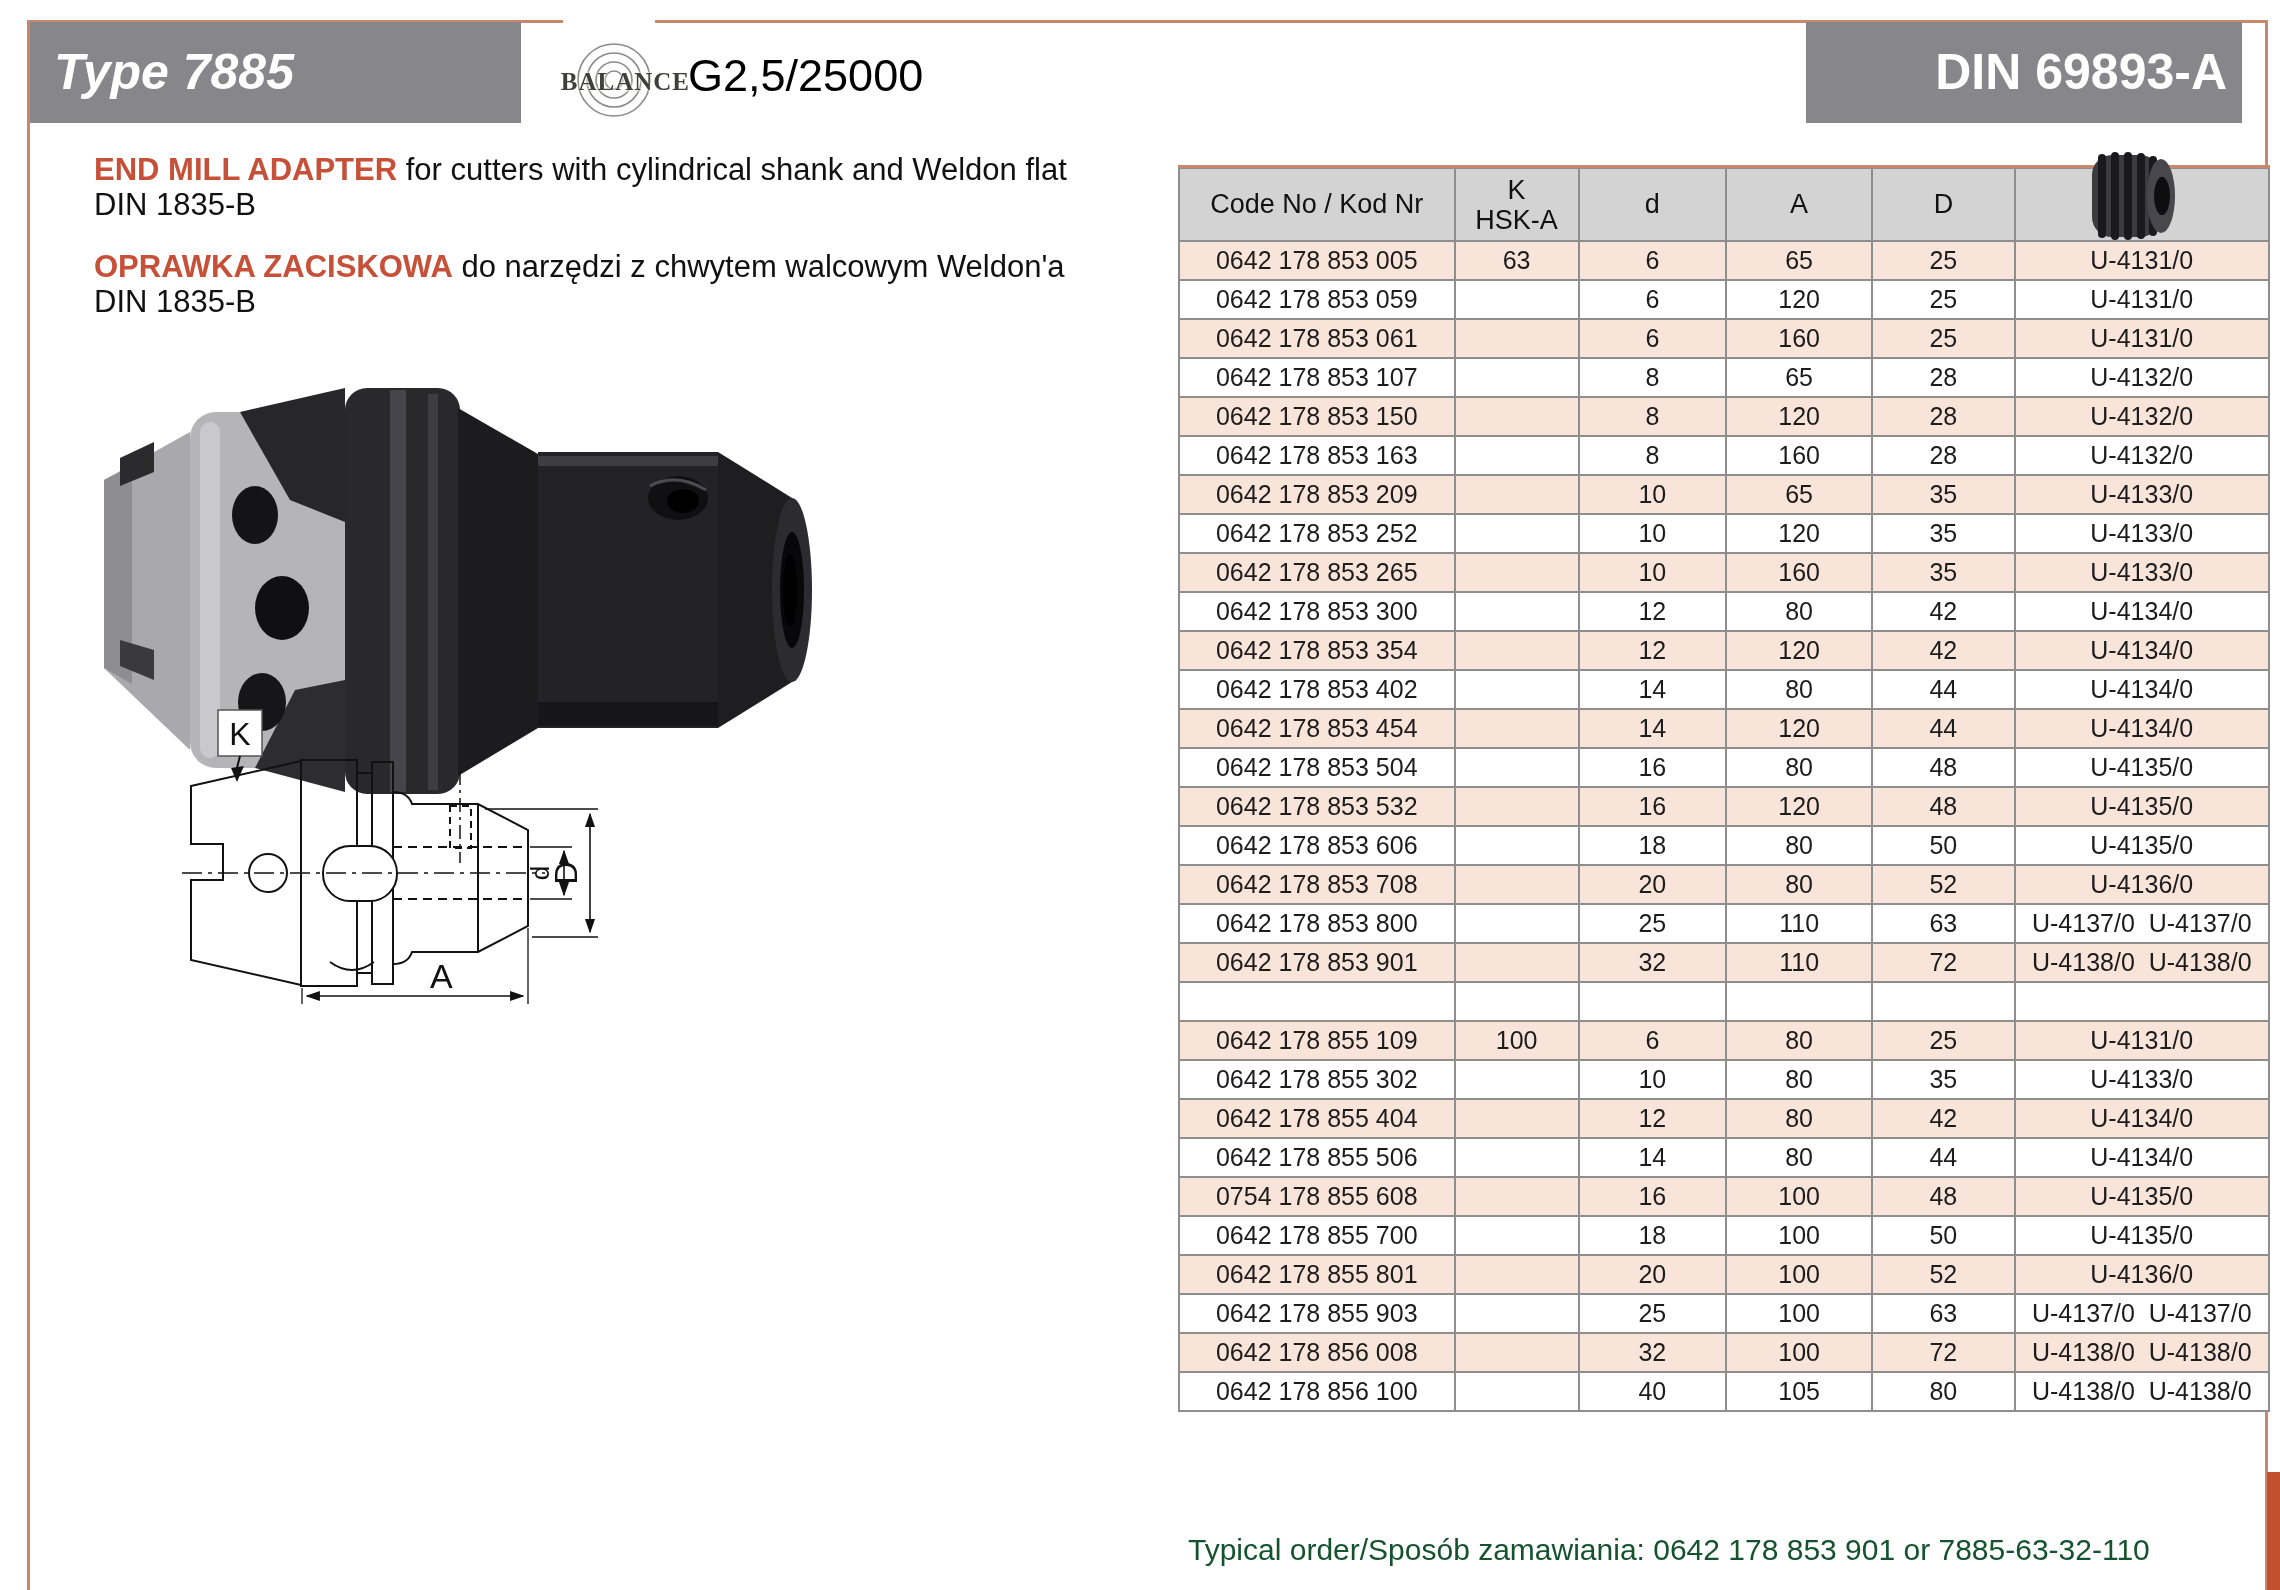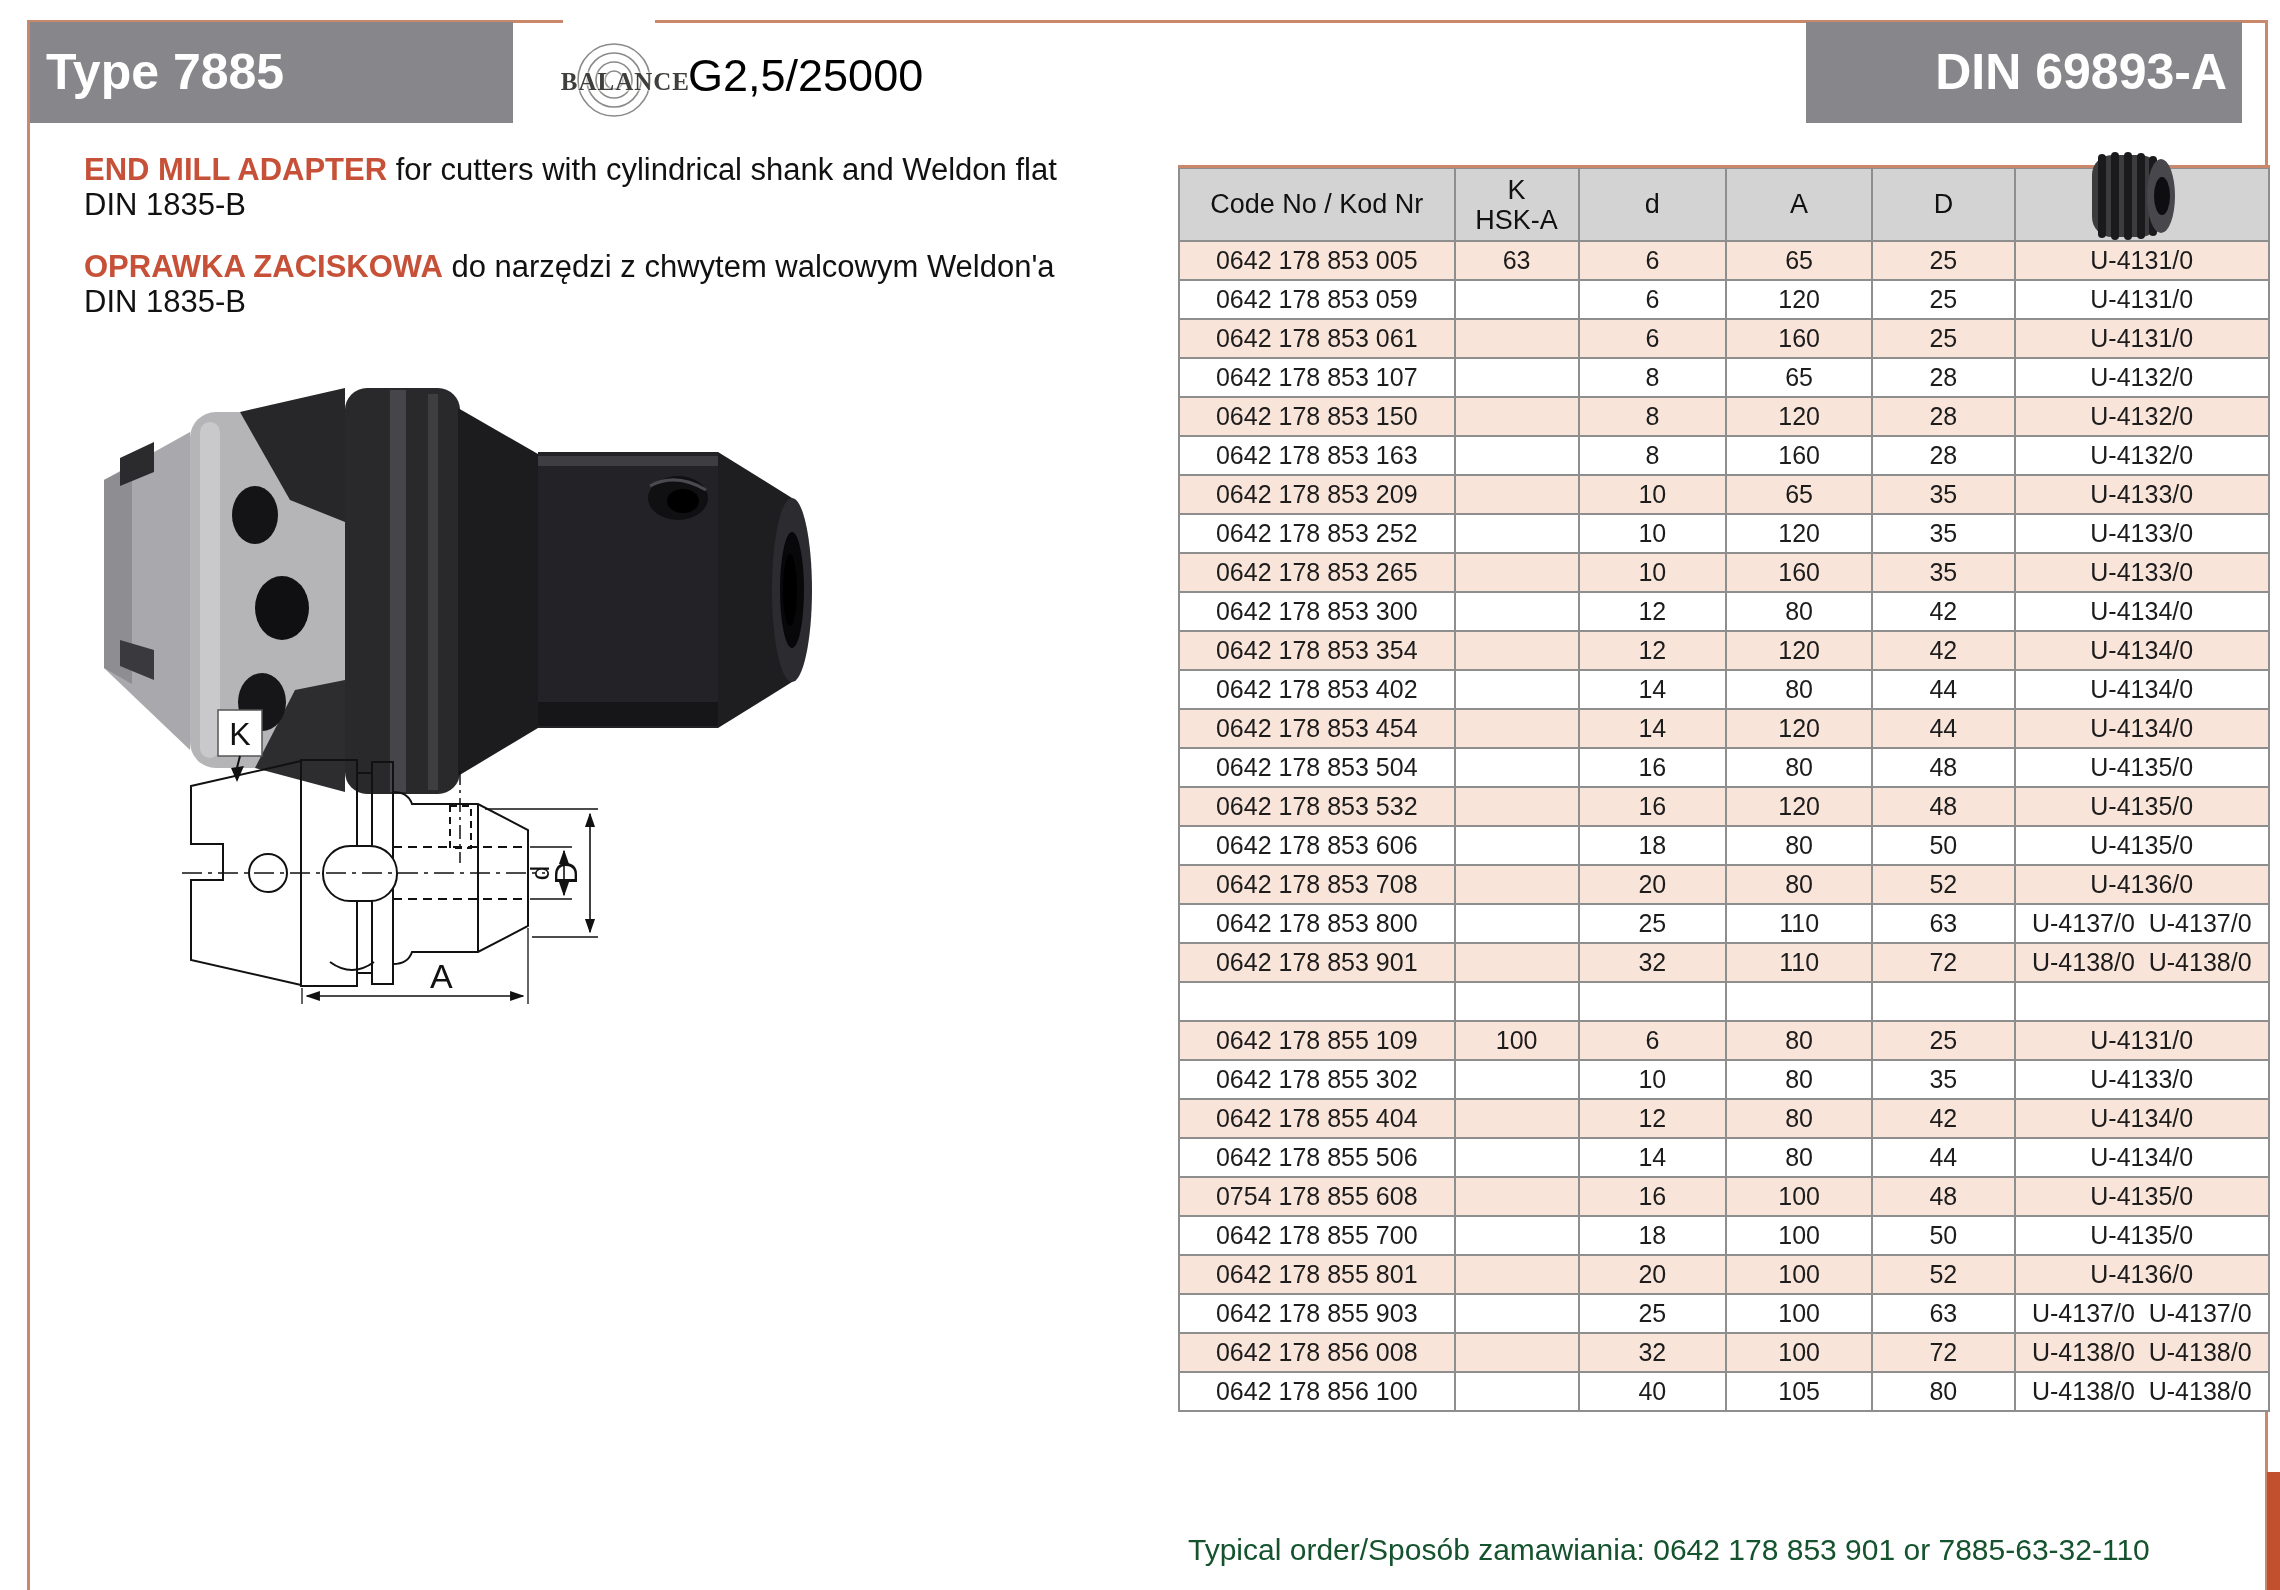--- a/index.html
+++ b/index.html
@@ -7,30 +7,30 @@
         font-family:"Liberation Sans",sans-serif;color:#1a1a1a;}
   
   .rule{position:absolute;background:#c9876c;}
   .rule.top1{left:27px;top:20px;width:536px;height:3px;}
   .rule.top2{left:655px;top:20px;width:1613px;height:3px;}
   .rule.left{left:27px;top:20px;width:3px;height:1570px;}
   .rule.right{left:2265px;top:20px;width:3px;height:1570px;}
   
   .gray-block{position:absolute;top:22px;height:101px;background:#87878b;color:#fff;
               font-weight:bold;font-size:50px;line-height:101px;white-space:nowrap;}
-  .type-block{left:30px;width:467px;padding-left:16px;}
+  .type-block{left:30px;width:467px;padding-left:24px;font-style:italic;}
   .din-block{left:1806px;width:436px;text-align:right;padding-right:15px;box-sizing:border-box;}
   .balance-rings{position:absolute;left:562px;top:28px;}
   .balance-text{position:absolute;left:520px;top:68px;width:170px;text-align:right;
                 font-family:"Liberation Serif",serif;font-weight:bold;font-size:25px;
                 letter-spacing:1px;color:#3f3f3d;text-shadow:0 0 3px #fff,0 0 3px #fff;}
   .balance-value{position:absolute;left:688px;top:50px;font-size:45px;color:#000;}
   
   .desc{position:absolute;left:84px;top:152px;width:1010px;font-size:31px;line-height:35px;color:#111;}
-  .desc p{margin:0 0 27px 0;}
+  .desc p{margin:0 0 27px 10px;}
   .red-title{color:#c75138;font-weight:bold;}
   
   .photo{position:absolute;left:90px;top:350px;}
   .drawing{position:absolute;left:140px;top:676px;}
   
   .tablewrap{position:absolute;left:1178px;top:167px;width:1092px;}
   table.spec{border-collapse:collapse;table-layout:fixed;width:1092px;}
   table.spec th,table.spec td{border:2px solid #8e8e8e;text-align:center;vertical-align:middle;
        padding:0;overflow:hidden;}
   table.spec th{height:71px;background:#d3d3d3;font-weight:normal;font-size:27px;color:#111;}

